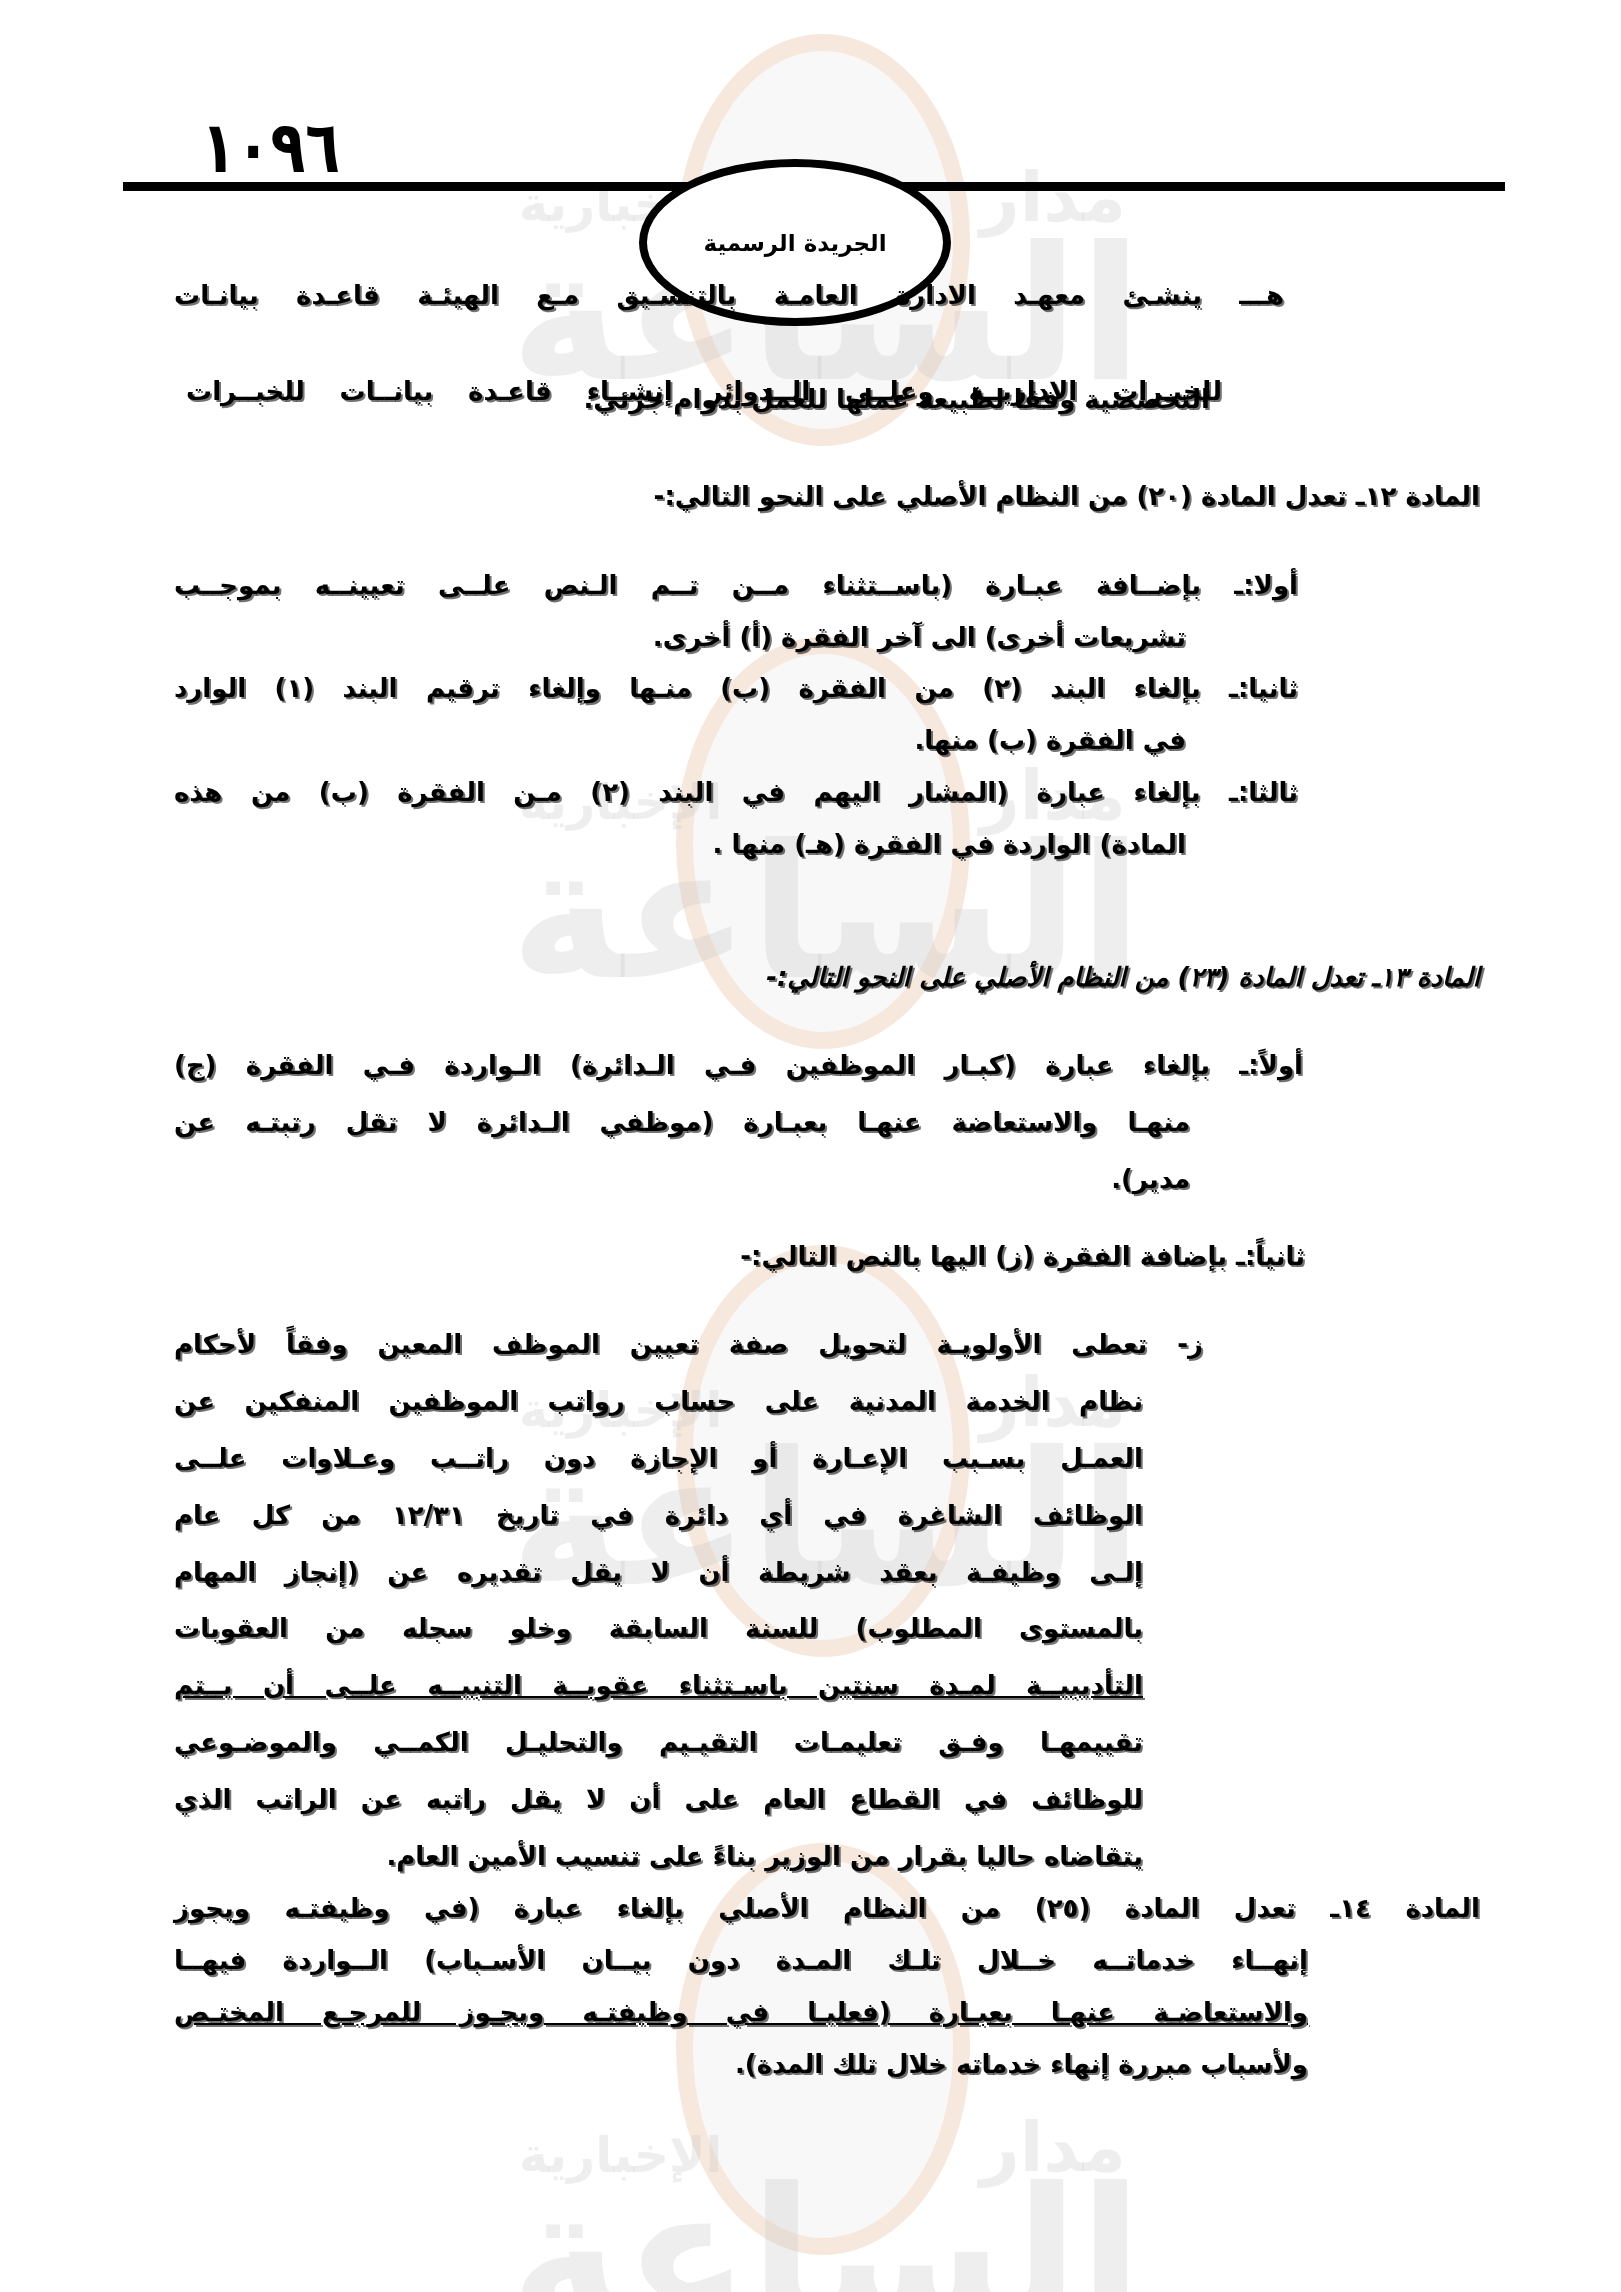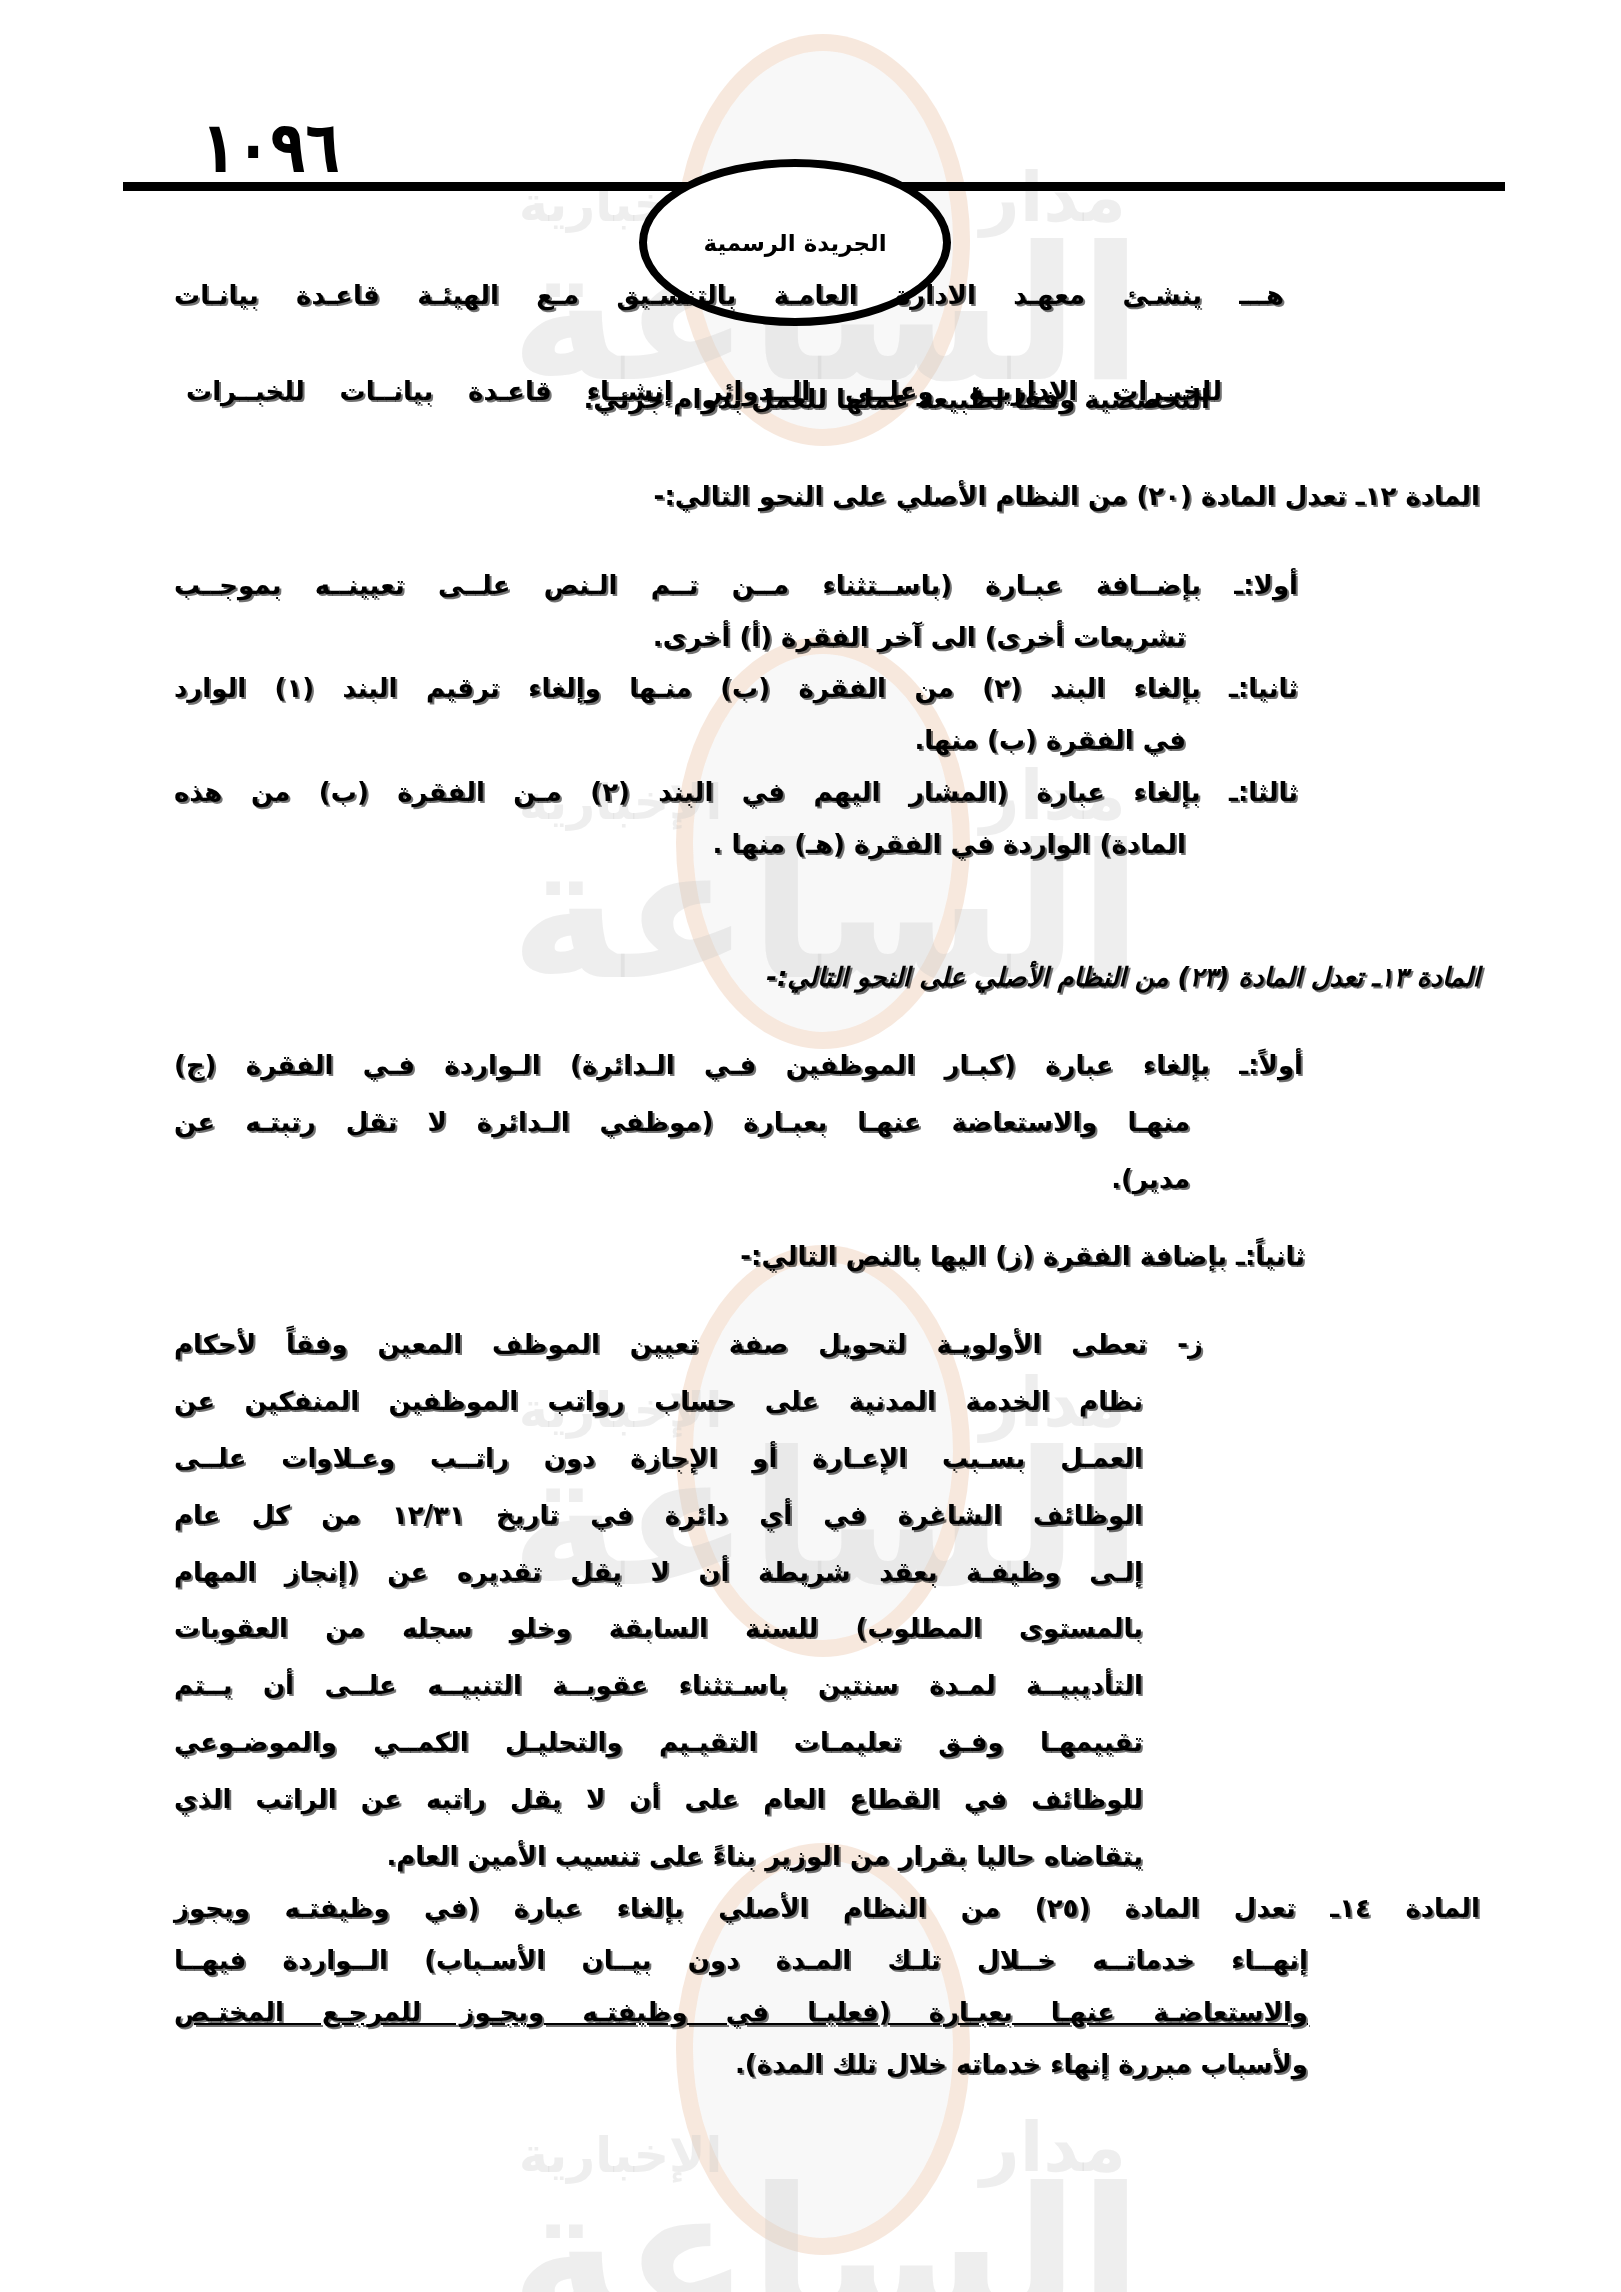--- a/index.html
+++ b/index.html
@@ -67,21 +67,21 @@
 <div class="line" style="top:1101px;left:174px;width:1016px;">منهـا والاستعاضة عنهـا بعبـارة (موظفي الـدائرة لا تقل رتبتـه عن</div>
 <div class="line last" style="top:1158px;left:174px;width:1016px;">مدير).</div>
 <div class="line last" style="top:1235px;left:490px;width:815px;">ثانياً:ـ بإضافة الفقرة (ز) اليها بالنص التالي:-</div>
 
 <div class="line" style="top:1323px;left:174px;width:1029px;">ز- تعطى الأولويـة لتحويل صفة تعيين الموظف المعين وفقاً لأحكام</div>
 <div class="line" style="top:1380px;left:174px;width:969px;">نظام الخدمة المدنية على حساب رواتب الموظفين المنفكين عن</div>
 <div class="line" style="top:1437px;left:174px;width:969px;">العمـل بسـبب الإعـارة أو الإجازة دون راتــب وعـلاوات علــى</div>
 <div class="line" style="top:1494px;left:174px;width:969px;">الوظائف الشاغرة في أي دائرة في تاريخ ١٢/٣١ من كل عام</div>
 <div class="line" style="top:1551px;left:174px;width:969px;">إلـى وظيفـة بعقد شريطة أن لا يقل تقديره عن (إنجاز المهام</div>
 <div class="line" style="top:1607px;left:174px;width:969px;">بالمستوى المطلوب) للسنة السابقة وخلو سجله من العقوبات</div>
-<div class="line" style="top:1664px;left:174px;width:969px;">التأديبيــة لمـدة سنتين باسـتثناء عقوبــة التنبيــه علــى أن يــتم</div>
+<div class="line" style="top:1664px;left:174px;width:969px;text-decoration:underline;">التأديبيــة لمـدة سنتين باسـتثناء عقوبــة التنبيــه علــى أن يــتم</div>
 <div class="line" style="top:1721px;left:174px;width:969px;">تقييمهـا وفـق تعليمـات التقيـيم والتحليـل الكمــي والموضـوعي</div>
 <div class="line" style="top:1778px;left:174px;width:969px;">للوظائف في القطاع العام على أن لا يقل راتبه عن الراتب الذي</div>
 <div class="line last" style="top:1835px;left:174px;width:969px;">يتقاضاه حاليا بقرار من الوزير بناءً على تنسيب الأمين العام.</div>
 
 <div class="line" style="top:1887px;left:174px;width:1306px;">المادة ١٤ـ تعدل المادة (٢٥) من النظام الأصلي بإلغاء عبارة (في وظيفتـه ويجوز</div>
 <div class="line" style="top:1939px;left:174px;width:1134px;">إنهــاء خدماتــه خــلال تلـك المـدة دون بيــان الأسـباب) الــواردة فيهــا</div>
 <div class="line" style="top:1991px;left:174px;width:1134px;text-decoration:underline;">والاستعاضـة عنهـا بعبـارة (فعليـا في وظيفتـه ويجـوز للمرجـع المختـص</div>
 <div class="line last" style="top:2043px;left:174px;width:1134px;">ولأسباب مبررة إنهاء خدماته خلال تلك المدة).</div>
 
 

